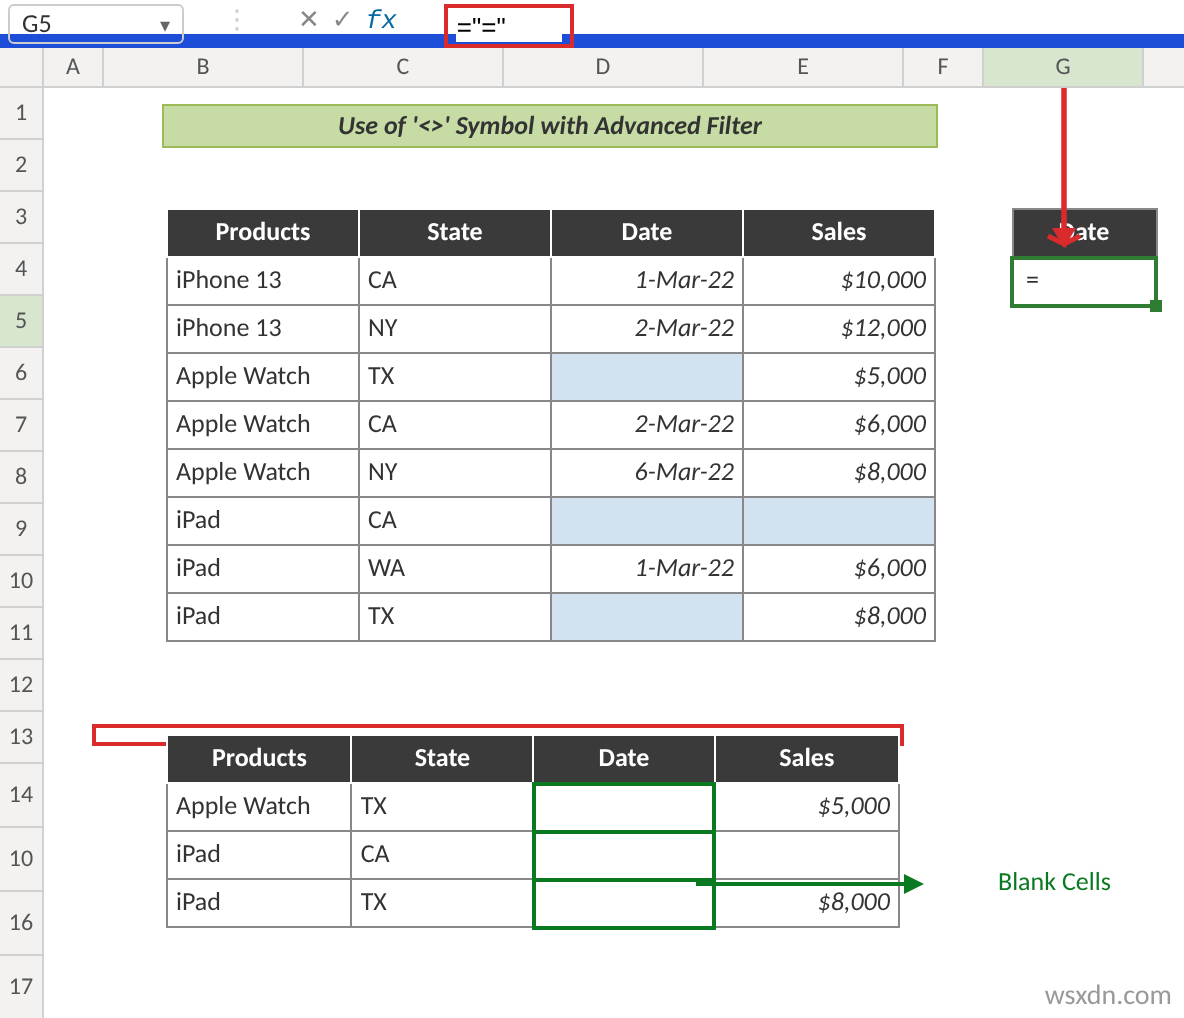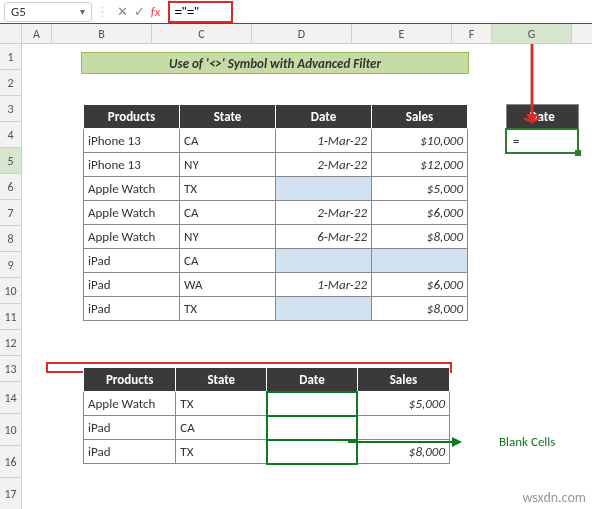--- a/index.html
+++ b/index.html
@@ -1,24 +1,24 @@
 <!DOCTYPE html>
 <html><head>
 <meta charset="utf-8">
 <style>
 * { box-sizing: border-box; margin: 0; padding: 0; }
 body { font-family: Calibri, Arial, sans-serif; font-size: 13px; background: #fff; color: #333; width: 592px; height: 509px; position: relative; overflow: hidden; }
 
 
-.formula-bar { display: flex; align-items: center; height: 24px; border-bottom: 1px solid #1d4ed8; background: #fff; padding: 2px 4px; gap: 4px; }
+.formula-bar { display: flex; align-items: flex-start; height: 24px; border-bottom: 7px solid #1d4ed8; background: #fff; padding: 2px 4px; gap: 20px; }
 .name-box { position: relative; display: flex; align-items: center; border: 1px solid #ccc; border-radius: 3px; height: 20px; width: 88px; padding: 0 6px; }
 .name-box .dd { margin-left: auto; font-size: 10px; color: #666; }
 .fb-sep { color: #ccc; }
 .fb-btns { display: flex; gap: 6px; align-items: center; color: #888; padding: 0 4px; }
-.fx { font-style: italic; color: #ef4444; }
+.fx { font-style: italic; color: #0369a1; font-family: Liberation Mono, monospace; }
 .formula-input-wrap { border: 2px solid #d92b2b; padding: 1px 4px; height: 22px; display: flex; align-items: center; width: 65px; }
 .formula-input { border: none; outline: none; font-size: 13px; width: 100%; }
 
 
 .col-headers { display: flex; height: 20px; background: #f3f2f1; border-bottom: 1px solid #d0d0d0; }
 .corner { width: 22px; border-right: 1px solid #d0d0d0; background: #f3f2f1; }
 .ch { border-right: 1px solid #d0d0d0; text-align: center; font-size: 12px; color: #555; line-height: 20px; }
 .ch.active { background: #d8e6d0; }
 
 

